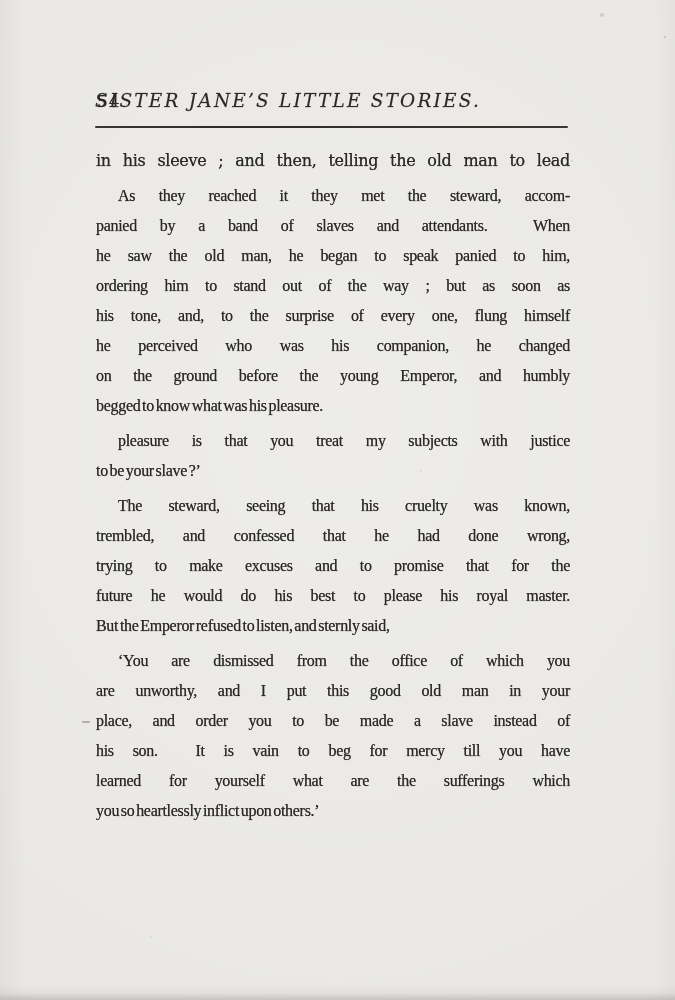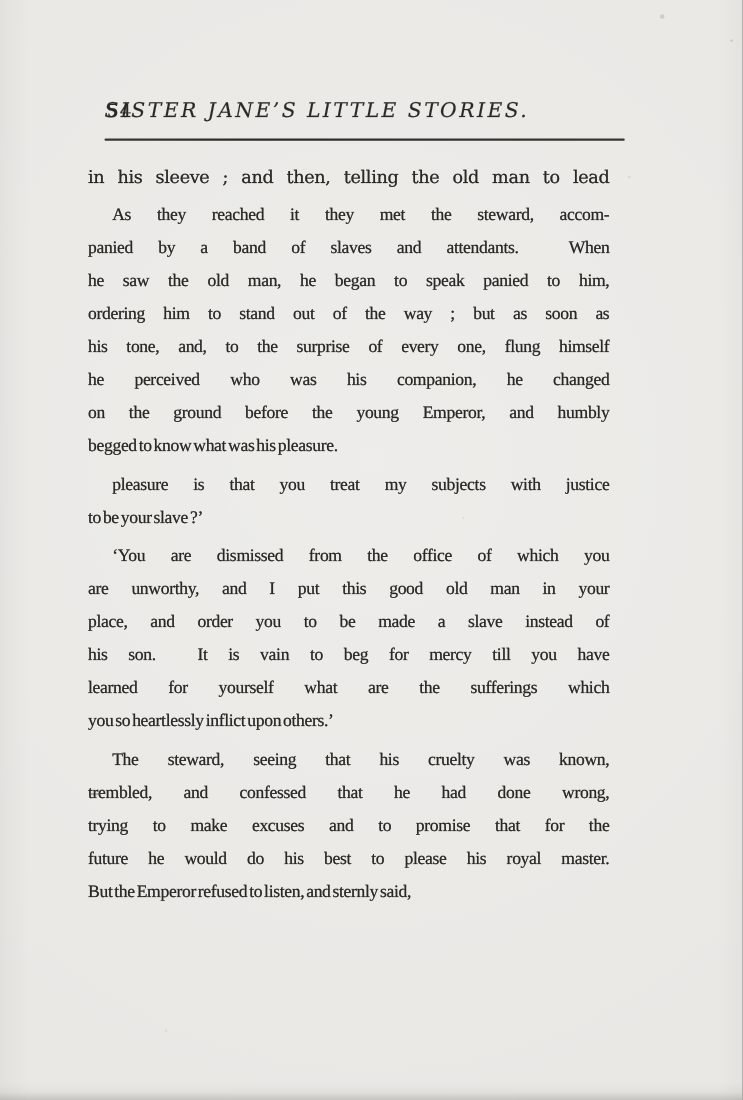--- a/index.html
+++ b/index.html
@@ -45,21 +45,21 @@
     font-style:italic;font-size:18.5px;letter-spacing:2.2px;
     white-space:nowrap;
     -webkit-text-stroke:0.3px rgba(43,41,37,0.5);
   }
   .header-rule{
     position:absolute;top:126px;left:95px;width:473px;height:2px;
     background:linear-gradient(to right, #3a3731, #2e2b27 30%, #35322c 70%, #3a3731);
     border-radius:1px;
   }
   .body-text{
-    position:absolute;top:146px;left:80px;width:474px;
+    position:absolute;top:146px;left:96px;width:474px;
     font-size:16px;line-height:30px;
     letter-spacing:-0.3px;word-spacing:-2px;
     text-shadow:0 0 0.5px rgba(40,38,34,0.55);
     -webkit-text-stroke:0.25px rgba(43,41,37,0.45);
   }
   .para{margin:0;}
   .para + .para{margin-top:5px;font-family:Liberation Serif, serif;}
   .line{
     height:30px;overflow:visible;
     text-align:justify;text-align-last:justify;text-justify:inter-word;
@@ -94,28 +94,28 @@
         <div class="line">his tone, and, to the surprise of every one, flung himself</div>
         <div class="line">he perceived who was his companion, he changed</div>
         <div class="line">on the ground before the young Emperor, and humbly</div>
         <div class="line no-just">begged to know what was his pleasure.</div>
       </div>
       <div class="para indent">
         <div class="line">pleasure is that you treat my subjects with justice</div>
         <div class="line no-just">to be your slave ?’</div>
       </div>
       <div class="para indent">
+        <div class="line">The steward, seeing that his cruelty was known,</div>
+        <div class="line">trembled, and confessed that he had done wrong,</div>
+        <div class="line">trying to make excuses and to promise that for the</div>
+        <div class="line">future he would do his best to please his royal master.</div>
+        <div class="line no-just">But the Emperor refused to listen, and sternly said,</div>
+      </div>
+      <div class="para indent">
         <div class="line">‘You are dismissed from the office of which you</div>
         <div class="line">are unworthy, and I put this good old man in your</div>
         <div class="line">place, and order you to be made a slave instead of</div>
         <div class="line">his son.&nbsp; It is vain to beg for mercy till you have</div>
         <div class="line">learned for yourself what are the sufferings which</div>
         <div class="line no-just">you so heartlessly inflict upon others.’</div>
       </div>
-      <div class="para indent">
-        <div class="line">The steward, seeing that his cruelty was known,</div>
-        <div class="line">trembled, and confessed that he had done wrong,</div>
-        <div class="line">trying to make excuses and to promise that for the</div>
-        <div class="line">future he would do his best to please his royal master.</div>
-        <div class="line no-just">But the Emperor refused to listen, and sternly said,</div>
-      </div>
     </div>
 </div>
 
 </body></html>

